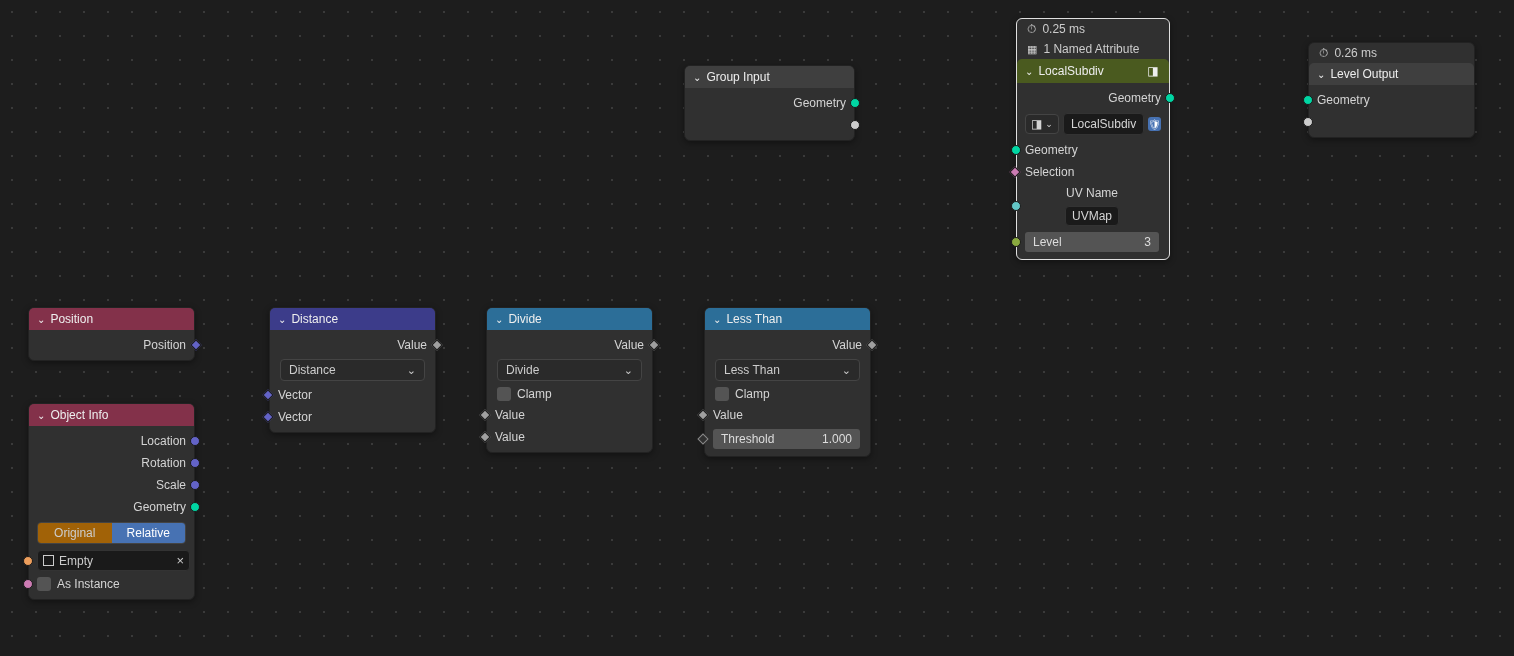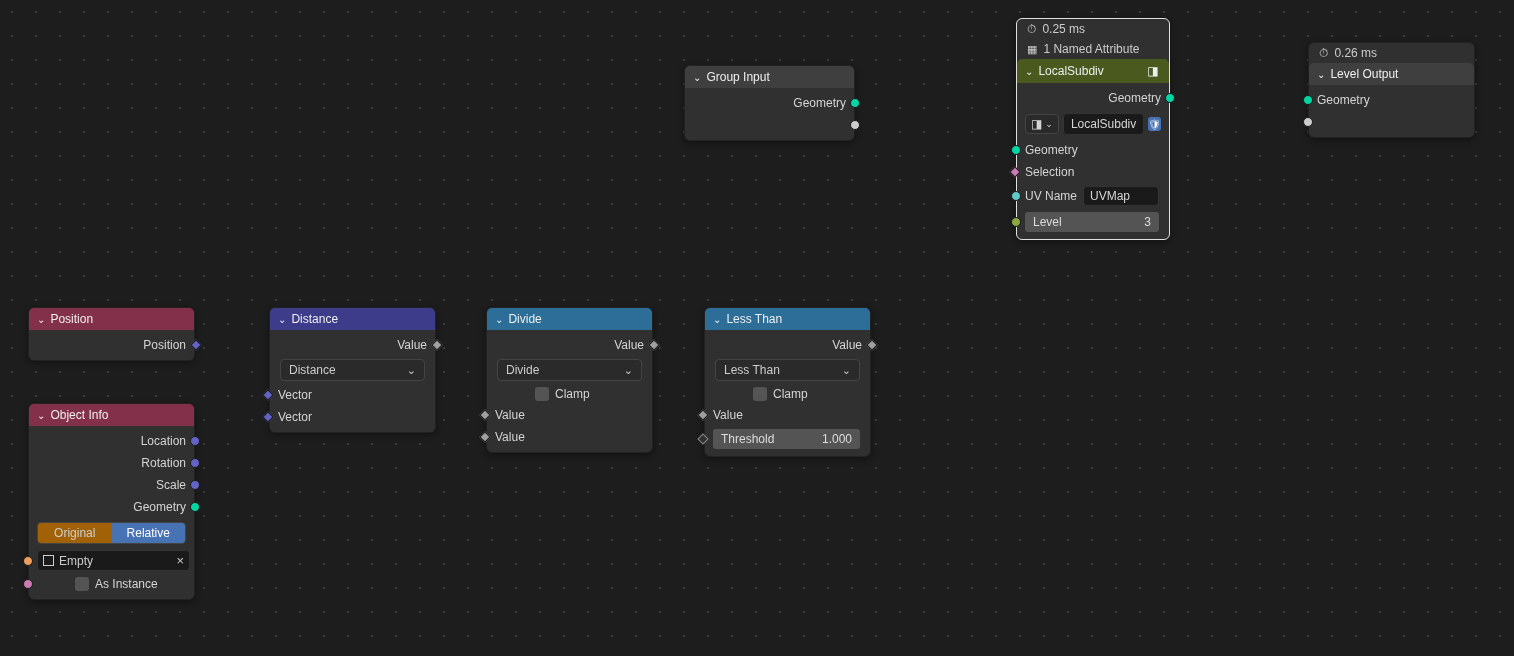--- a/index.html
+++ b/index.html
@@ -85,21 +85,21 @@
   border: 1px solid #444;
   border-radius: 4px;
   padding: 3px 8px;
   flex: 1;
   display: flex;
   justify-content: space-between;
   align-items: center;
   color: #ccc;
 }
 .dropdown::after { content: "⌄"; font-size: 11px; }
-.checkbox-row { display: flex; align-items: flex-start; gap: 6px; padding: 3px 10px; margin-left: 38px; }
+.checkbox-row { display: flex; align-items: flex-start; gap: 6px; padding: 3px 10px; }
 .checkbox {
   width: 14px;
   height: 14px;
   background: #545454;
   border-radius: 3px;
 }
 .checkbox.checked {
   background: #4772b3;
   display: flex;
   align-items: center;
@@ -400,21 +400,21 @@
       <div class="checkbox checked">🛡</div>
     </div>
     <div class="row left">
       <span class="sock in teal"></span>
       <span>Geometry</span>
     </div>
     <div class="row left">
       <span class="sock in diamond pink"></span>
       <span>Selection</span>
     </div>
-    <div class="row left" style="gap:6px; padding-right:10px;">
+    <div class="row left" style="gap:6px; padding-right:10px;flex-direction:column;">
       <span class="sock in cyan"></span>
       <span style="flex:0 0 auto;">UV Name</span>
       <div class="ng-name" style="padding:2px 6px;">
         <span>UVMap</span>
       </div>
     </div>
     <div class="row left" style="padding-right:10px;">
       <span class="sock in olive"></span>
       <div class="val-field">
         <span>Level</span>

